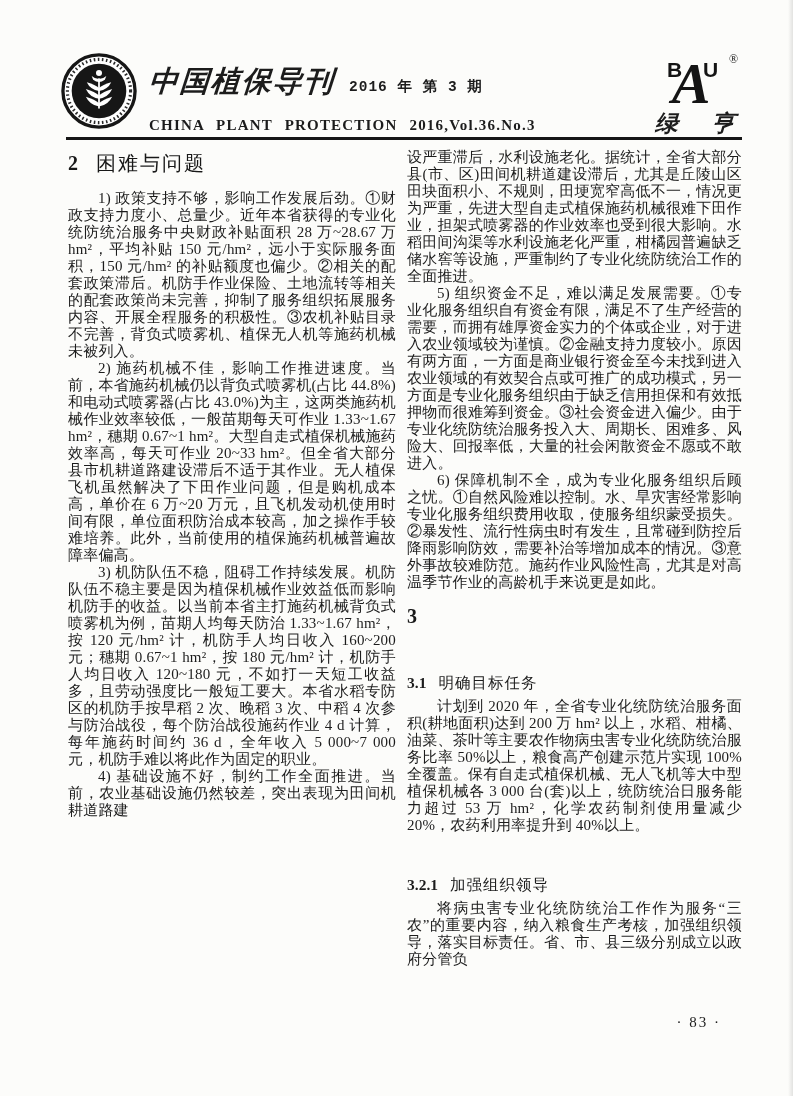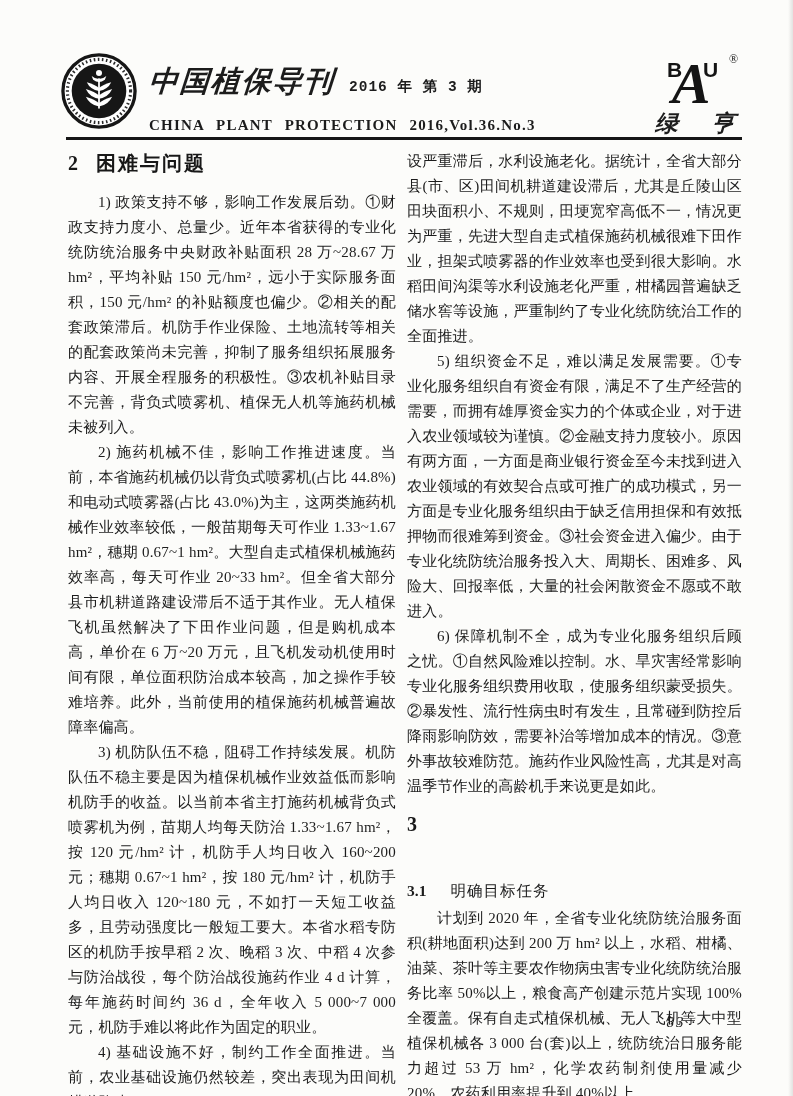--- a/index.html
+++ b/index.html
@@ -26,32 +26,32 @@
   .brand-en{ margin-top:15px; font-size:15px; font-weight:bold; letter-spacing:1.2px;
              word-spacing:7px; white-space:nowrap; }
   .logo-right{ margin-left:auto; width:104px; text-align:center; }
   .logo-mark{ width:96px; height:56px; display:block; margin:0 auto; }
   .logo-caption{ font-size:23px; font-weight:bold; letter-spacing:14px; padding-left:14px;
                  font-style:italic; transform:skewX(-3deg); white-space:nowrap; }
   .rule{ position:absolute; top:137px; left:66px; width:676px; height:3px; background:#161616; }
   
   .content{ position:absolute; top:149px; left:68px; width:674px; display:flex; gap:11px; }
   .col{ width:328px; } .col.right{ width:335px; }
-  p.body{ font-size:15px; line-height:25px; text-align:justify; text-justify:inter-ideograph;
+  p.body{ font-size:15px; line-height:17px; text-align:justify; text-justify:inter-ideograph;
           letter-spacing:.2px; }
   p.ind{ text-indent:2em; }
   h2.sec{ display:flex; align-items:baseline; gap:18px; font-size:20px; color:#181818; }
   h2.sec .num{ font-family:"Liberation Serif",serif; font-weight:bold; }
-  h2.sec .ttl{ font-family:"Liberation Sans",sans-serif; font-weight:bold; letter-spacing:2px;text-align:right; }
+  h2.sec .ttl{ font-family:"Liberation Sans",sans-serif; font-weight:normal; letter-spacing:2px;text-align:right; }
   h2.sec2{ margin:1px 0 13px; }
   h2.sec3{ margin:14px 0 9px; }
-  .subhead{ display:flex; align-items:baseline; gap:24px; font-size:15.5px; margin:5px 0 4px; }
+  .subhead{ display:flex; align-items:baseline; gap:12px; font-size:15.5px; margin:5px 0 4px; }
   .subhead .num{ font-family:"Liberation Serif",serif; font-weight:bold; }
   .subhead .ttl{ font-family:"Liberation Sans",sans-serif; font-weight:normal; letter-spacing:1px;margin-top:36px; }
-  .pageno{ position:absolute; top:1014px; right:96px; font-size:15px; letter-spacing:2px;font-style:italic; }
+  .pageno{ position:absolute; top:1014px; right:72px; font-size:15px; letter-spacing:2px; }
 </style>
 </head>
 <body>
 
 <div class="page">
 
   <header class="header">
     <div class="brand">
       <svg class="emblem" viewBox="0 0 80 80" aria-hidden="true">
         <circle cx="40" cy="40" r="37" fill="#fff" stroke="#161616" stroke-width="3.4"></circle>

